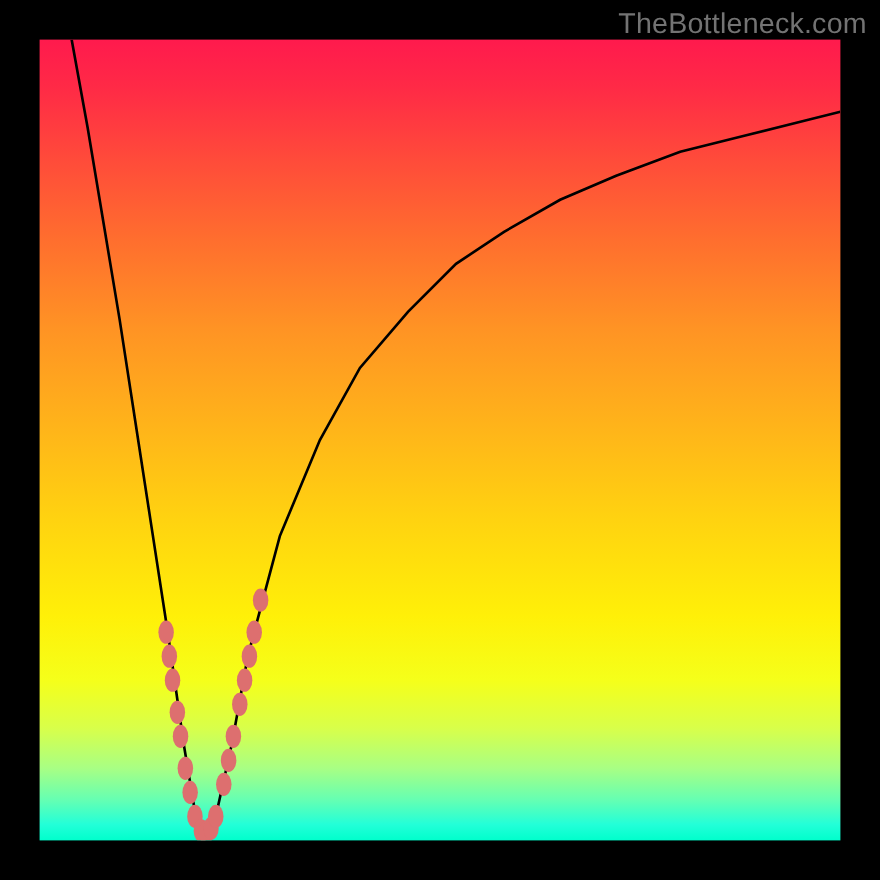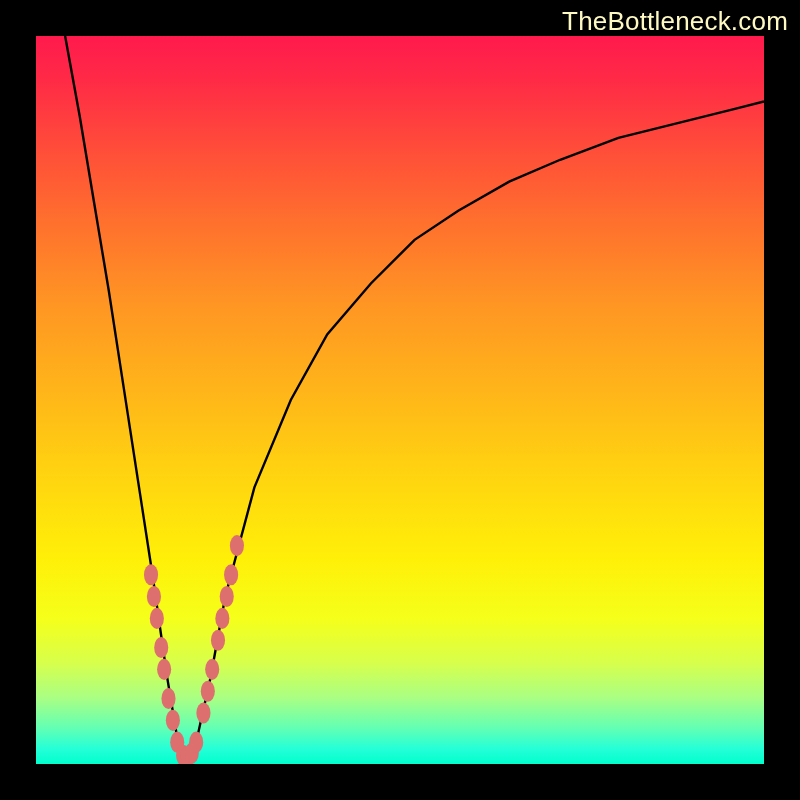--- a/index.html
+++ b/index.html
@@ -41,21 +41,21 @@
       #23ffd8 98%,
       #00ffcc 100%
     );
   }
   .watermark {
     position: absolute;
     top: 6px;
     right: 12px;
     font-size: 26px;
     font-weight: 500;
-    color: #fef9c3;
+    color: #737373;
     letter-spacing: 0.2px;
     user-select: none;
   }
   svg.curve {
     position: absolute;
     inset: 0;
     width: 100%;
     height: 100%;
   }
   

